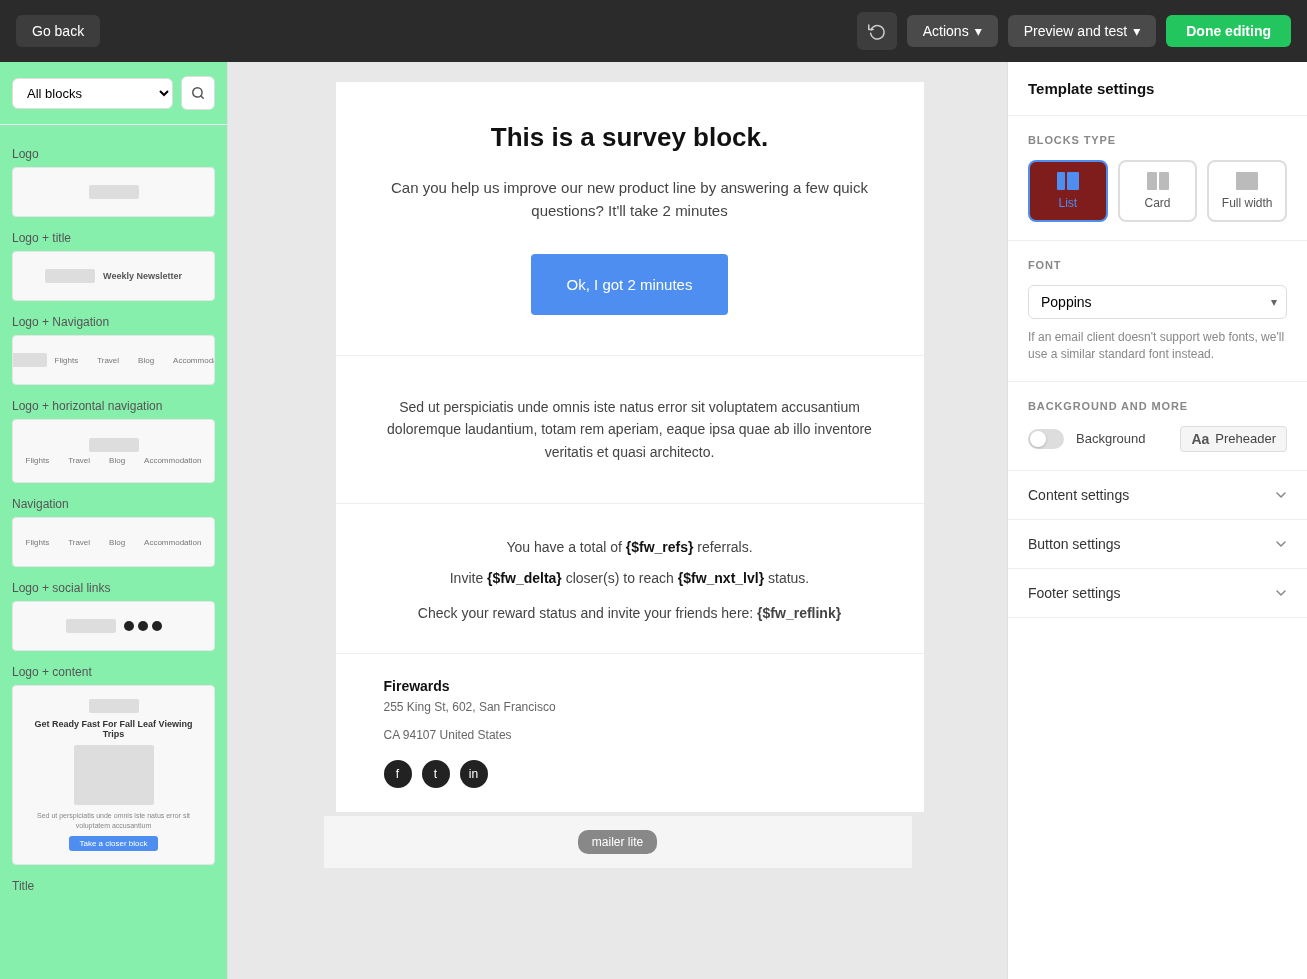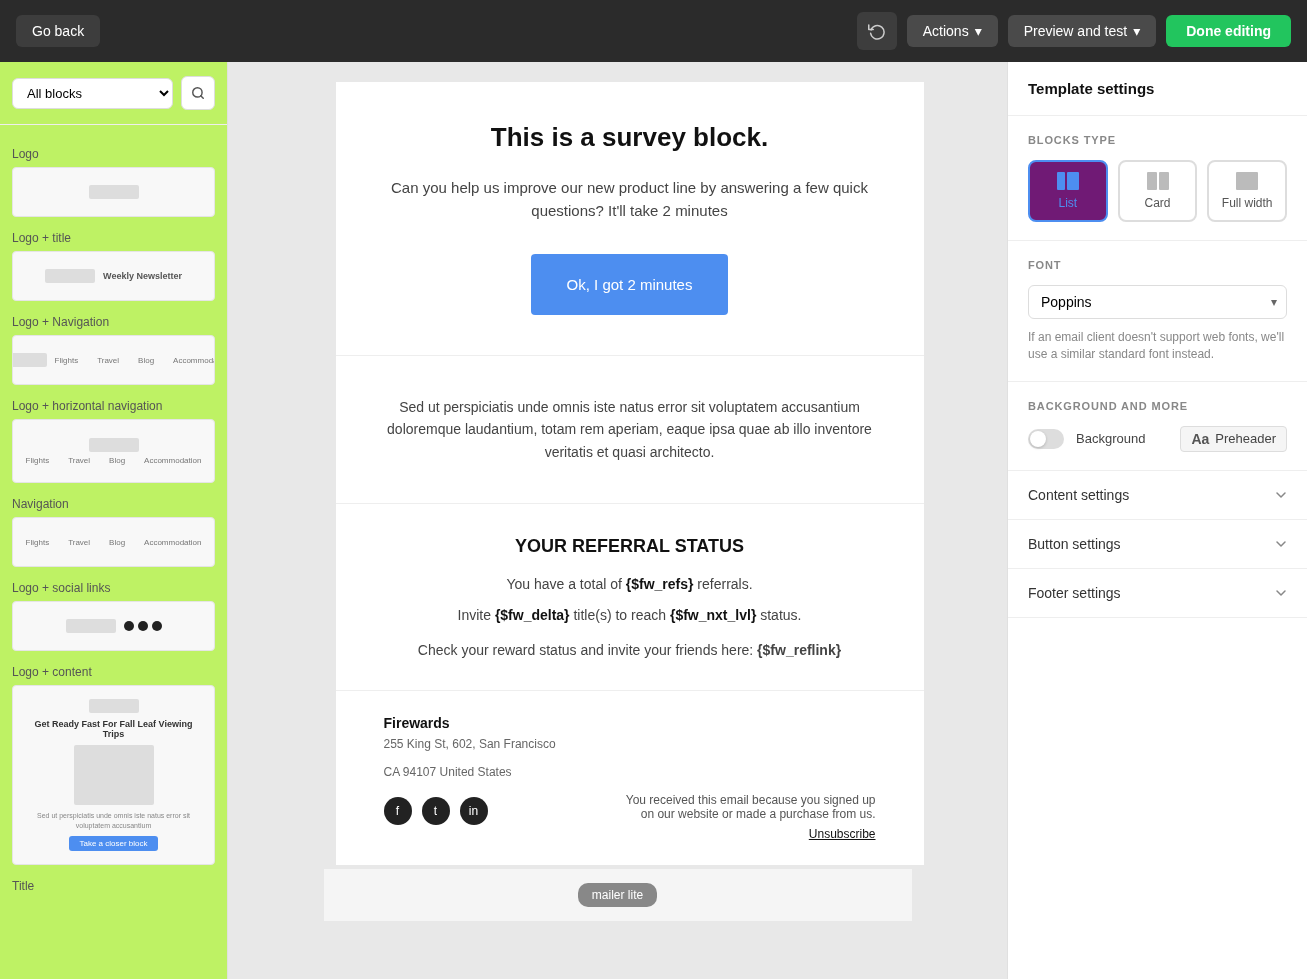--- a/index.html
+++ b/index.html
@@ -71,21 +71,21 @@
     
     .main-layout {
       display: flex;
       flex: 1;
       overflow: hidden;
     }
 
     
     .left-sidebar {
       width: 228px;
-      background: #bef264;
+      background: #86efac;
       border-right: 1px solid #e0e0e0;
       display: flex;
       flex-direction: column;
       overflow: hidden;
       flex-shrink: 0;
     }
     .sidebar-search-bar {
       padding: 14px 12px;
       display: flex;
       gap: 8px;
@@ -344,21 +344,21 @@
       flex-direction: column;
       align-items: center;
       gap: 6px;
       cursor: pointer;
       background: #fff;
       font-size: 12px;
       color: #555;
     }
     .block-type-btn.active {
       border-color: #4d8ef0;
-      background: #701a75;
+      background: #7f1d1d;
       color: #4d8ef0;
     }
     .block-icon {
       width: 22px; height: 18px;
       display: flex; align-items: center; justify-content: center;
     }
 
     .font-section { }
     .font-select-wrapper {
       position: relative;
@@ -575,47 +575,42 @@
         <div class="survey-title">This is a survey block.</div>
         <div class="survey-subtitle">Can you help us improve our new product line by answering a few quick questions? It'll take 2 minutes</div>
         <button class="survey-btn">Ok, I got 2 minutes</button>
       </div>
 
       <div class="email-section">
         <p class="body-text">Sed ut perspiciatis unde omnis iste natus error sit voluptatem accusantium doloremque laudantium, totam rem aperiam, eaque ipsa quae ab illo inventore veritatis et quasi architecto.</p>
       </div>
 
       <div class="referral-section">
-        <div class="referral-title">YOUR REFERRAL STATUS</div>
         <div class="referral-text">
           <span>You have a total of </span><span class="var" style="font-weight:700;">{$fw_refs}</span><span> referrals.</span>
         </div>
         <div class="referral-text">
-          <span>Invite </span><span class="var" style="font-weight:700;">{$fw_delta}</span><span> title(s) to reach </span><span class="var" style="font-weight:700;">{$fw_nxt_lvl}</span><span> status.</span>
+          <span>Invite </span><span class="var" style="font-weight:700;">{$fw_delta}</span><span> closer(s) to reach </span><span class="var" style="font-weight:700;">{$fw_nxt_lvl}</span><span> status.</span>
         </div>
         <div class="referral-link-text">
           <span>Check your reward status and invite your friends here: </span><span style="font-weight:700;">{$fw_reflink}</span>
         </div>
       </div>
 
       <div class="footer-section">
         <div class="footer-company">Firewards</div>
         <div class="footer-address">255 King St, 602, San Francisco</div>
         <div class="footer-address">CA 94107 United States</div>
         <div class="footer-bottom">
           <div>
             <div class="footer-social">
               <div class="social-icon">f</div>
               <div class="social-icon">t</div>
               <div class="social-icon">in</div>
             </div>
-          </div>
-          <div class="footer-right">
-            <div>You received this email because you signed up on our website or made a purchase from us.</div>
-            <span class="footer-unsubscribe">Unsubscribe</span>
           </div>
         </div>
       </div>
     </div>
 
     <div class="mailerlite-footer">
       <span class="mailerlite-badge">mailer lite</span>
     </div>
   </div>
 

